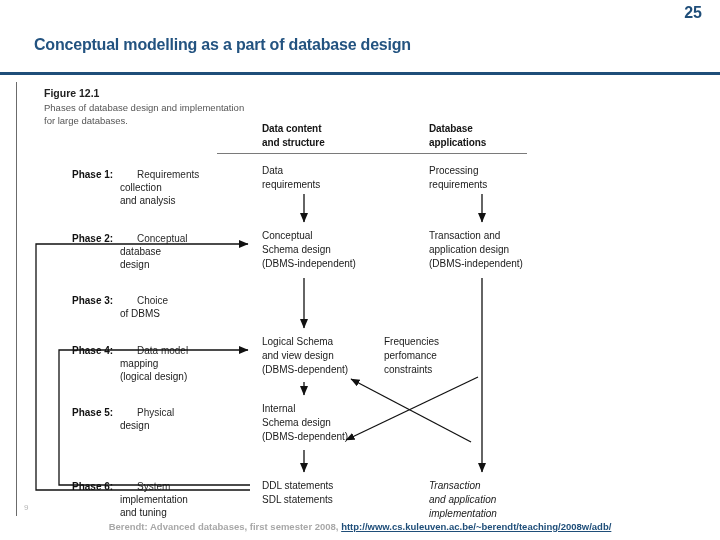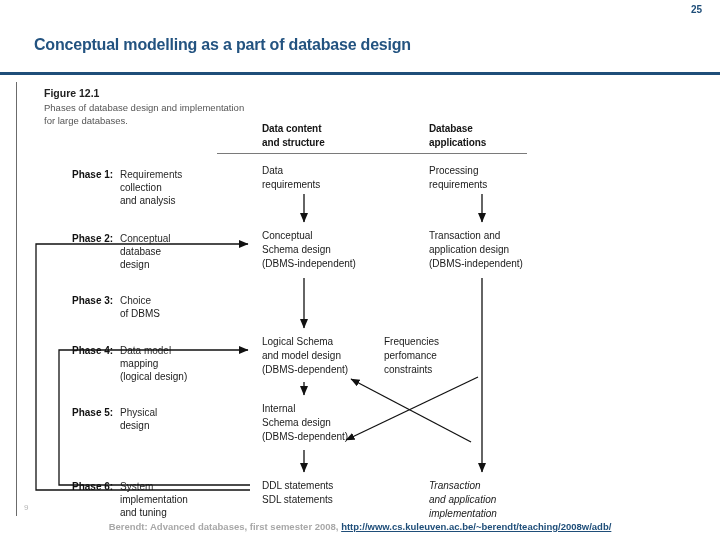--- a/index.html
+++ b/index.html
@@ -15,21 +15,21 @@
     overflow: hidden;
     font-family: "Liberation Sans", sans-serif;
     -webkit-font-smoothing: antialiased;
   }
 
   
   .slide-number {
     position: absolute;
     top: 4px;
     right: 18px;
-    font-size: 10px;
+    font-size: 16px;
     font-weight: bold;
     color: #1F4E79;
     letter-spacing: 0;
   }
   .slide-title {
     position: absolute;
     top: 36px;
     left: 34px;
     right: 20px;
     font-size: 16px;
@@ -117,21 +117,21 @@
     display: block;
     padding-left: 48px;
     margin-top: -1px;
   }
   .phase .ph-head {
     display: block;
     white-space: nowrap;
   }
   .phase .ph-head .ph-first {
     display: inline-block;
-    width: 48px;
+    width: 65px;
   }
 
   
   .col-head {
     position: absolute;
     font-size: 10px;
     font-weight: bold;
     color: #151515;
     line-height: 1.4;
     letter-spacing: -0.1px;
@@ -261,21 +261,21 @@
   </div>
 
   <div class="node" style="left:413px; top:147px;">
     <div>Transaction and</div>
     <div>application design</div>
     <div>(DBMS-independent)</div>
   </div>
 
   <div class="node" style="left:246px; top:253px;">
     <div>Logical Schema</div>
-    <div>and model design</div>
+    <div>and view design</div>
     <div>(DBMS-dependent)</div>
   </div>
 
   <div class="node" style="left:368px; top:253px;">
     <div>Frequencies</div>
     <div>perfomance</div>
     <div>constraints</div>
   </div>
 
   <div class="node" style="left:246px; top:320px;">

